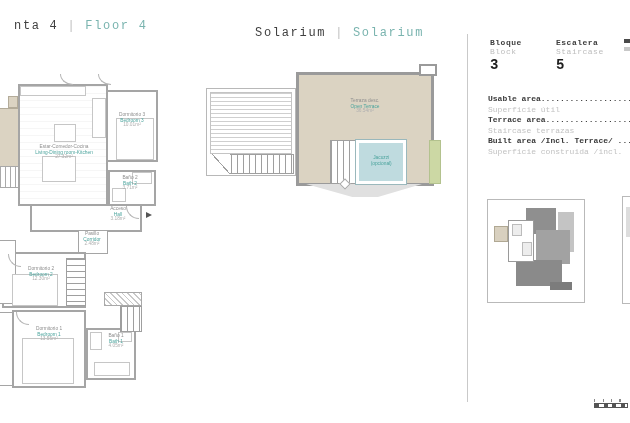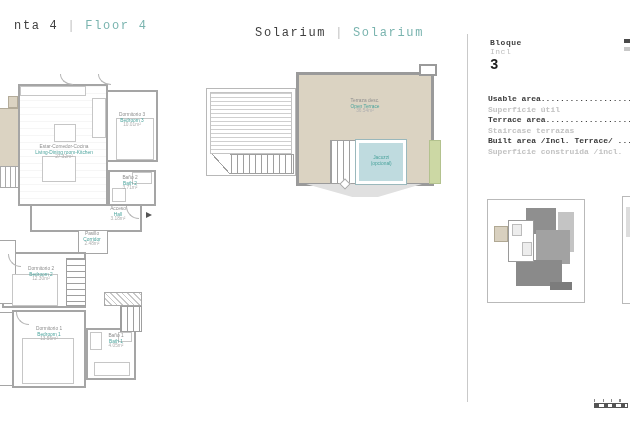--- a/index.html
+++ b/index.html
@@ -43,21 +43,21 @@
   .planter{position:absolute;box-sizing:border-box;background:#ccd8a4;border:1px solid #b3c28e;}
 
   
   .divider{position:absolute;background:#c9c9c9;}
   .colhead{position:absolute;white-space:nowrap;}
   .colhead .es{font-size:8px;font-weight:bold;color:#3f3f3f;letter-spacing:0.5px;}
   .colhead .en{font-size:8px;color:#bdbdbd;letter-spacing:0.5px;}
   .colhead .val{font-size:14px;font-weight:bold;color:#1e1e1e;margin-top:1px;}
   .areas{position:absolute;width:142px;overflow:hidden;white-space:nowrap;line-height:10.5px;font-size:8px;}
   .areas .a-en{font-weight:bold;color:#3a3a3a;}
-  .areas .a-es{color:#c2c2c2;font-weight:bold;}
+  .areas .a-es{color:#c2c2c2;}
   .kbox{position:absolute;box-sizing:border-box;border:1px solid #b9b9b9;background:#fff;}
   .kshape{position:absolute;box-sizing:border-box;}
   .marks{position:absolute;}
   .scalebar{position:absolute;box-sizing:border-box;border:1px solid #555;
     background:repeating-linear-gradient(90deg,#555 0 4.25px,#fff 4.25px 8.5px);}
   .scaleticks{position:absolute;
     background:repeating-linear-gradient(90deg,#8a8a8a 0 1px,transparent 1px 8.5px);}
   .frag{position:absolute;background:#fff;box-sizing:border-box;
     border:1px solid #b9b9b9;border-right:none;}
   .tri{position:absolute;}
@@ -188,22 +188,27 @@
       <div class="es">Terraza desc.</div>
       <div class="en">Open Terrace</div>
       <div class="ar">36.54m²</div>
     </div>
   </div>
 
   <div class="divider" style="left:467px;top:34px;width:1px;height:368px;"></div>
 
   <div class="colhead" style="left:490px;top:38px;">
     <div class="es">Bloque</div>
-    <div class="en">Incl</div>
+    <div class="en">Block</div>
     <div class="val">3</div>
+  </div>
+  <div class="colhead" style="left:556px;top:38px;">
+    <div class="es">Escalera</div>
+    <div class="en">Staircase</div>
+    <div class="val">5</div>
   </div>
   <div class="marks" style="left:624px;top:39px;">
     <div style="width:6px;height:4px;background:#4a4a4a;margin-bottom:4px;"></div>
     <div style="width:6px;height:4px;background:#c8c8c8;"></div>
   </div>
 
   <div class="areas" style="left:488px;top:94px;">
     <div class="a-en">Usable area...................</div>
     <div class="a-es">Superficie útil</div>
     <div class="a-en">Terrace area..................</div>

